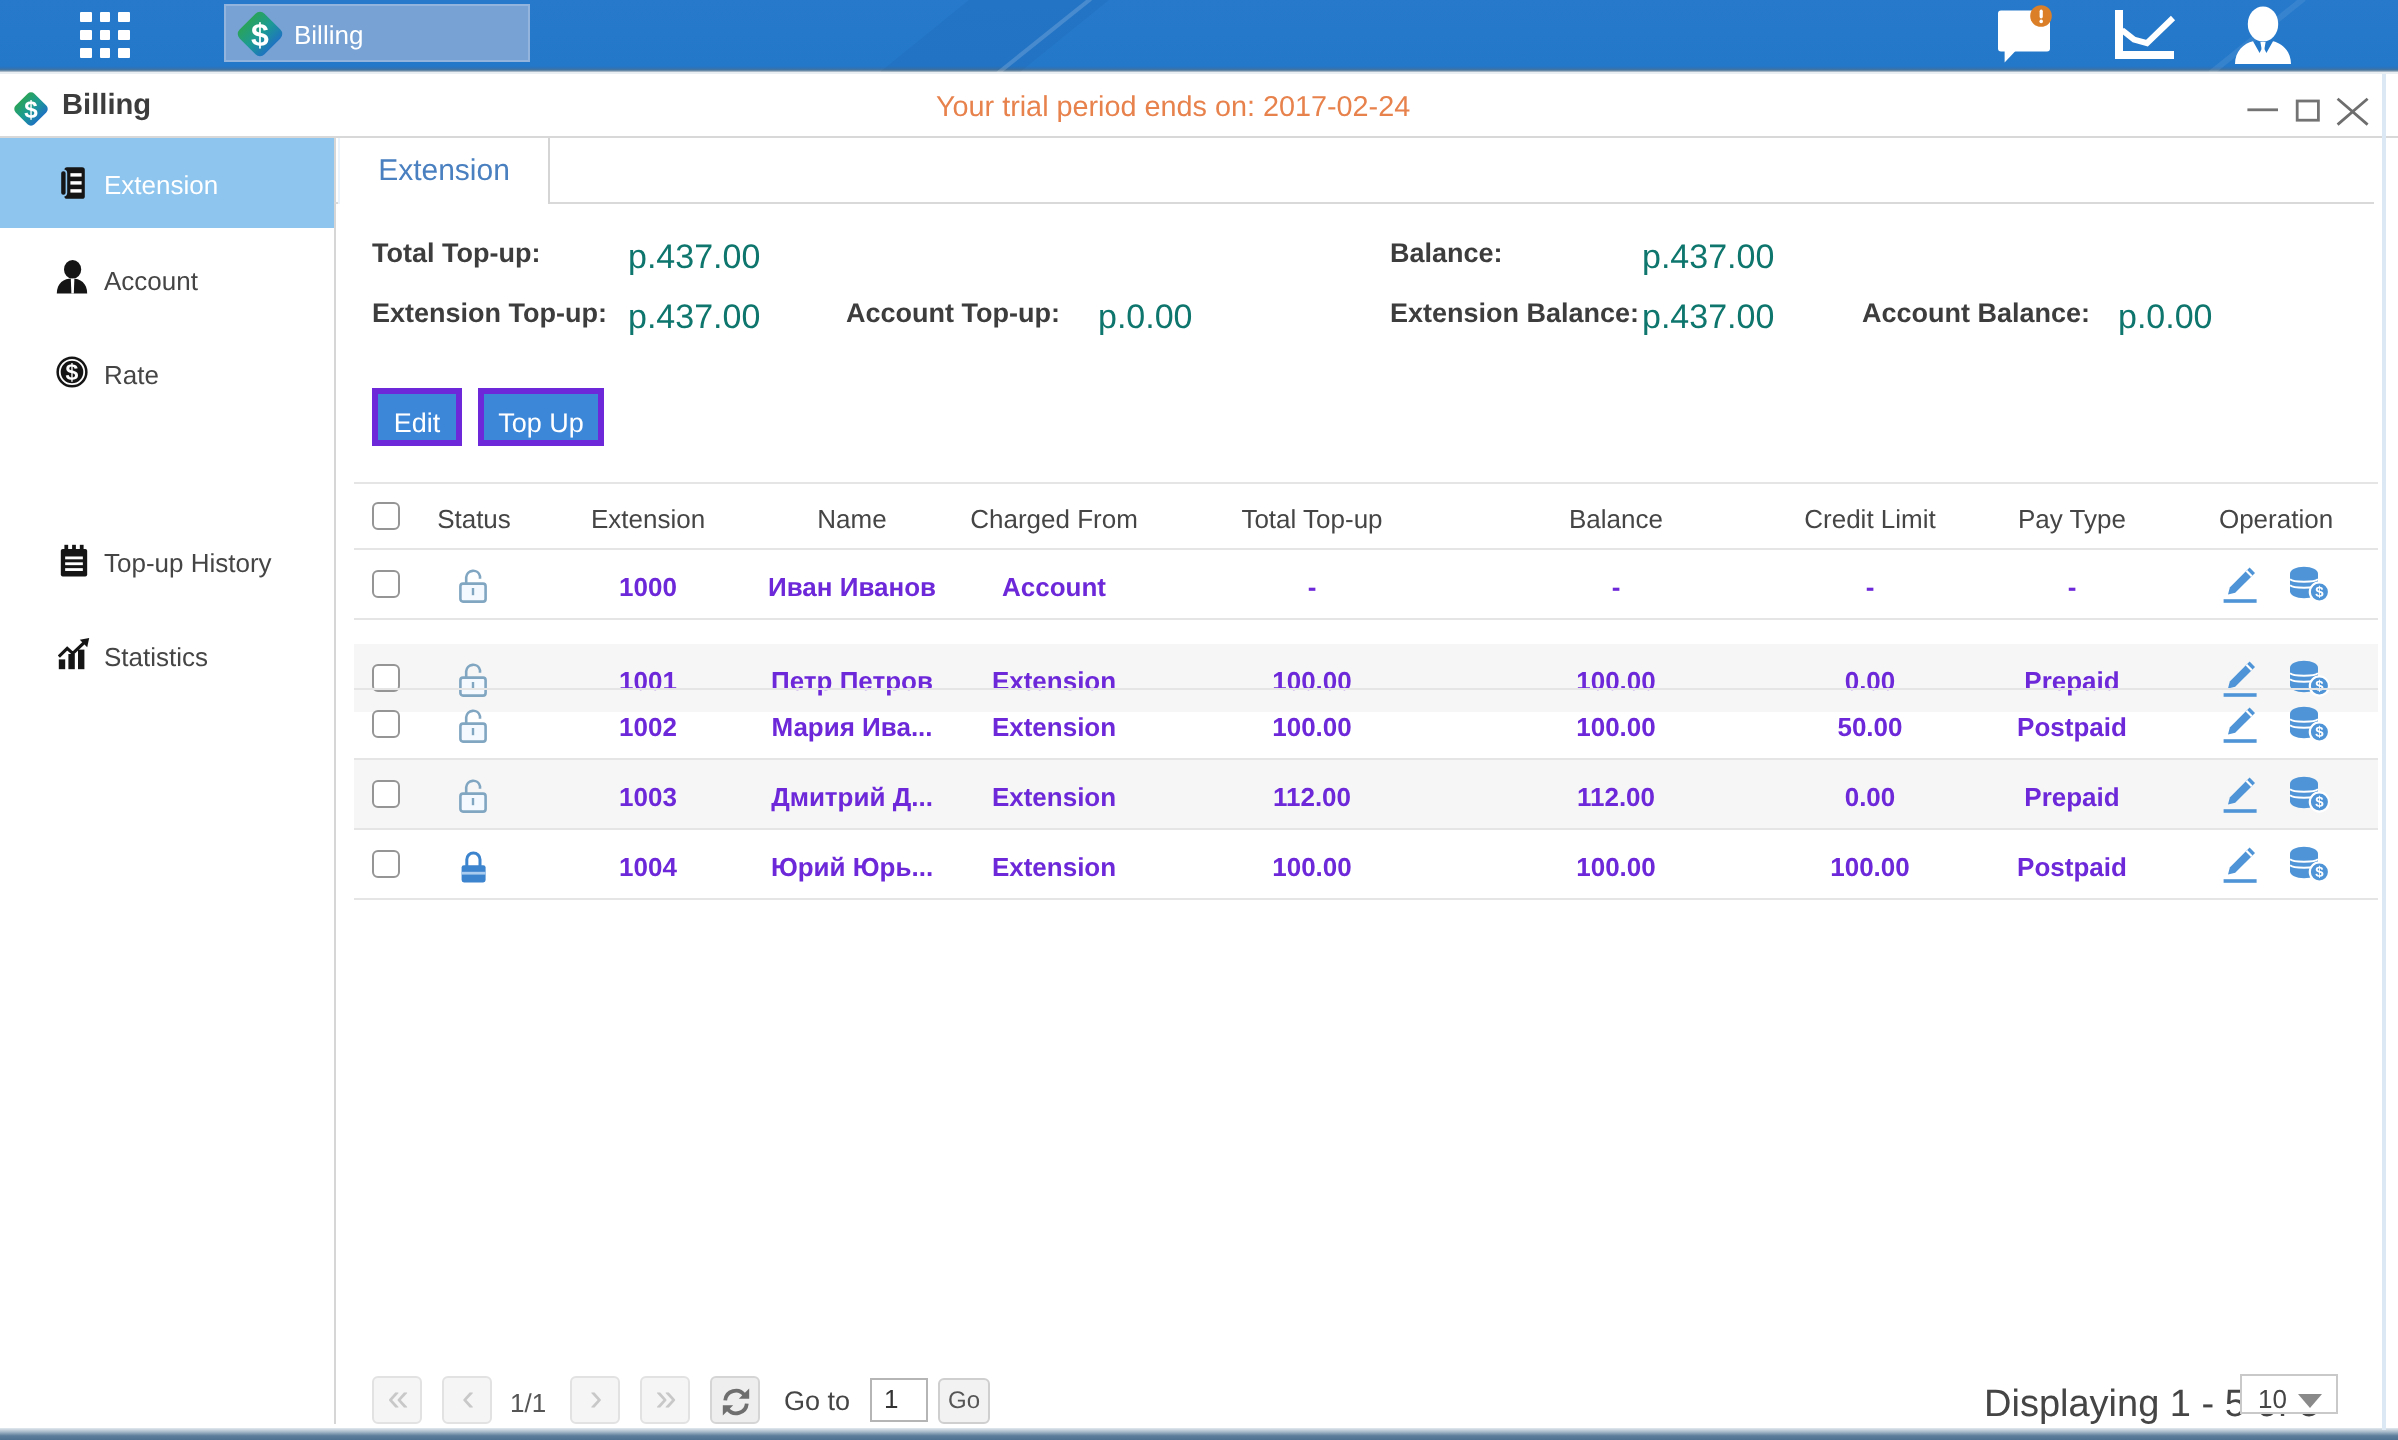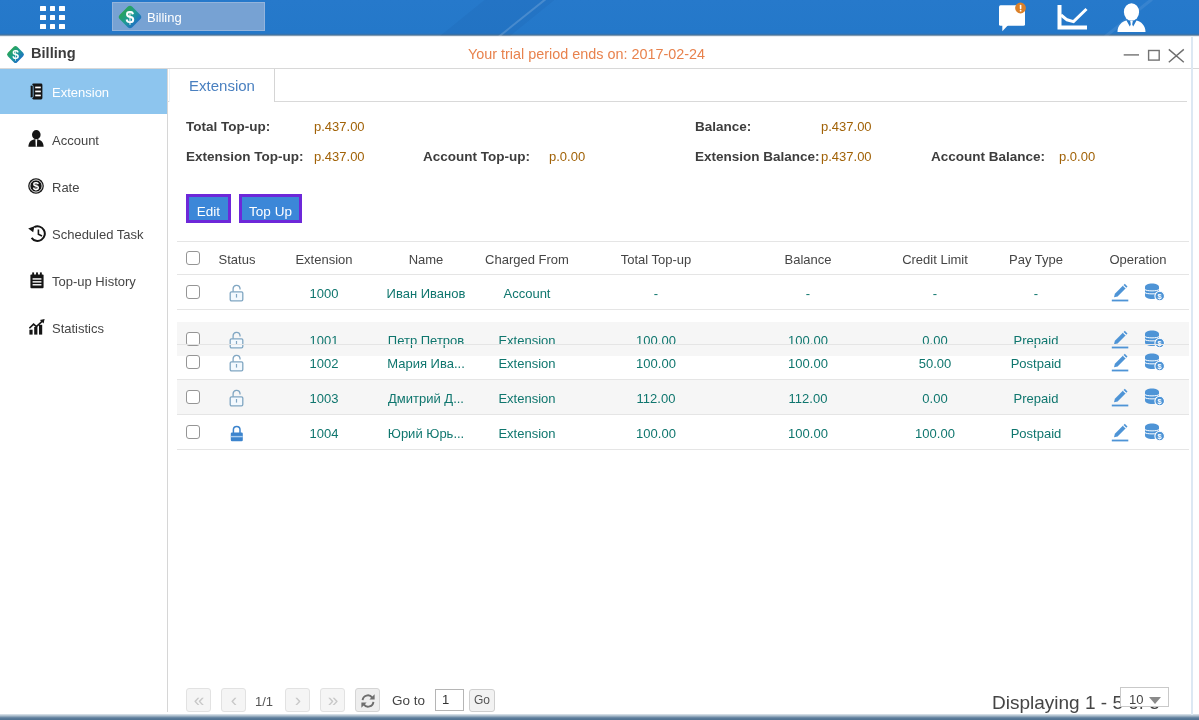--- a/index.html
+++ b/index.html
@@ -32,32 +32,32 @@
 .mitem.active .lb { color:#fff; }
 
 
 #tabline { position:absolute; left:167px; top:101px; width:1020px; height:1px; background:#d9d9d9; }
 #tab { position:absolute; left:169px; top:69px; width:106px; height:33px; background:#fff;
   border-right:1px solid #d5d5d5; border-left:1px solid #eaf3fb; z-index:2; }
 #tab span { position:absolute; left:0; width:100%; text-align:center; top:8px; font-size:15px; color:#4a80c0; }
 
 
 .lab { position:absolute; font-size:13.5px; font-weight:bold; color:#3d3d3d; white-space:nowrap; }
-.val { position:absolute; font-size:13px; color:#a16207; white-space:nowrap; }
+.val { position:absolute; font-size:17px; color:#0f766e; white-space:nowrap; }
 
 
 .bbtn { position:absolute; top:194px; height:29px; background:#3c87d8; color:#fff; font-size:13.5px;
   text-align:center; line-height:29px; border:3px solid #6d28d9; }
 
 
 .hline { position:absolute; left:177px; width:1012px; height:1px; background:#e5e5e5; }
 .trow { position:absolute; left:177px; width:1012px; height:35px; }
 .trow.alt { background:#f6f6f6; }
-.cell { position:absolute; top:0; height:35px; line-height:35px; font-size:13px; color:#0f766e;
-  text-align:center; white-space:nowrap; overflow:hidden; }
+.cell { position:absolute; top:0; height:35px; line-height:35px; font-size:13px; color:#6d28d9;
+  text-align:center; white-space:nowrap; overflow:hidden;font-weight:bold; }
 .hcell { position:absolute; top:0; height:33px; line-height:35px; font-size:13px; color:#454545;
   text-align:center; white-space:nowrap; }
 .cb { position:absolute; width:14px; height:14px; border:1px solid #959595; border-radius:3px; background:#fff; }
 
 
 .pbtn { position:absolute; top:688px; width:25px; height:24px; background:#f5f5f5;
   border:1px solid #e2e2e2; border-radius:3px; text-align:center; }
 .parr { color:#c8c8c8; font-size:19px; line-height:21px; letter-spacing:-1px; }
 #goinput { position:absolute; left:435px; top:689px; width:29px; height:22px; border:1px solid #b5b5b5;
   font-size:13px; color:#333; padding-left:6px; line-height:20px; background:#fff; }
@@ -161,29 +161,20 @@
     </svg>
     <span class="lb">Account</span>
   </div>
   <div class="mitem" style="top:98px">
     <svg class="ic" width="16" height="16" viewBox="0 0 16 16" style="left:28px;top:11px">
       <circle cx="8" cy="8" r="7.8" fill="#151515"></circle>
       <circle cx="8" cy="8" r="6.1" fill="none" stroke="#fff" stroke-width="0.9"></circle>
       <text x="8" y="12.2" font-size="11.5" font-weight="bold" fill="#fff" text-anchor="middle" font-family="Liberation Sans">$</text>
     </svg>
     <span class="lb">Rate</span>
-  </div>
-  <div class="mitem" style="top:145px">
-    <svg class="ic" width="18" height="17" viewBox="0 0 18 17" style="left:28px;top:11px">
-      <path d="M6.2 2.1 A7.3 7.3 0 1 1 3.6 12.9" stroke="#151515" stroke-width="2" fill="none"></path>
-      <path d="M6.8 1 L6.8 5.8 L1.2 5.0" stroke="#151515" stroke-width="0" fill="none"></path>
-      <path d="M0.2 3.4 L6.4 1.2 L5.2 7.2 Z" fill="#151515"></path>
-      <path d="M10.4 4.4 L10.4 9.2 L14 11" stroke="#151515" stroke-width="1.6" fill="none"></path>
-    </svg>
-    <span class="lb">Scheduled Task</span>
   </div>
   <div class="mitem" style="top:192px">
     <svg class="ic" width="16" height="17" viewBox="0 0 17 18" style="left:29px;top:11px">
       <rect x="1.5" y="2.6" width="14" height="14.6" rx="1" fill="#151515"></rect>
       <rect x="3.4" y="0.4" width="2" height="3.8" fill="#151515"></rect>
       <rect x="7.5" y="0.4" width="2" height="3.8" fill="#151515"></rect>
       <rect x="11.6" y="0.4" width="2" height="3.8" fill="#151515"></rect>
       <rect x="3.8" y="6.6" width="9.4" height="1.5" fill="#fff"></rect>
       <rect x="3.8" y="9.7" width="9.4" height="1.5" fill="#fff"></rect>
       <rect x="3.8" y="12.8" width="9.4" height="1.5" fill="#fff"></rect>

